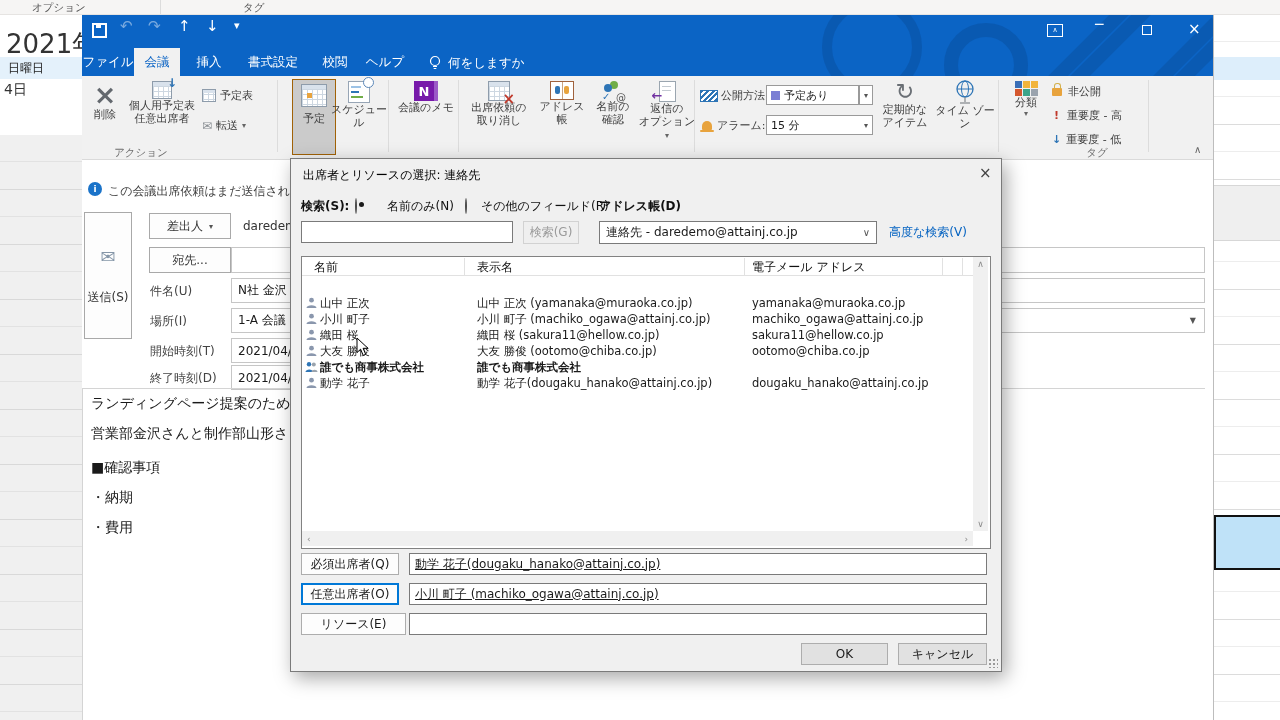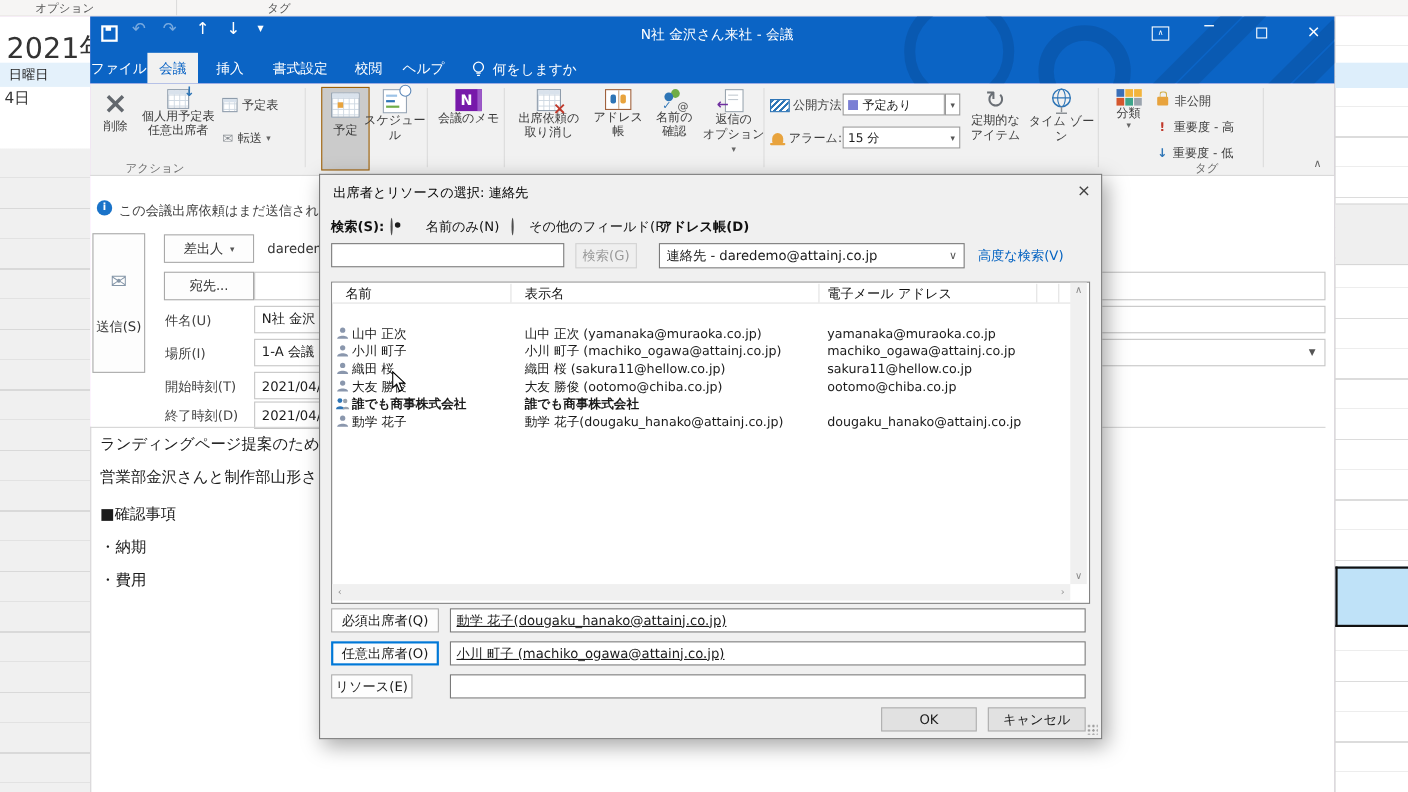--- a/index.html
+++ b/index.html
@@ -1,16 +1,16 @@
 <!DOCTYPE html>
 <html><head>
 <meta charset="utf-8">
 <style>
   html,body{margin:0;padding:0}
-  #stage{position:relative;width:1280px;height:720px;overflow:hidden;background:#f0abfc;
+  #stage{position:relative;width:1280px;height:720px;overflow:hidden;background:#0369a1;
          font-family:"DejaVu Sans","Liberation Sans",sans-serif;color:#1a1a1a;font-size:12px}
   .abs{position:absolute;box-sizing:border-box}
   
   .bg-strip{left:0;top:0;width:1280px;height:15px;background:#f6f5f4;border-bottom:1px solid #e6e4e2;font-size:10.5px;color:#555}
   .bg-left{left:0;top:15px;width:82px;height:705px;background:#fff}
   .bg-grid-l{left:0;top:135px;width:82px;height:585px;
      background:repeating-linear-gradient(#f0f0f0 0 26px,#e2e2e2 26px 27px,#f0f0f0 27px 54px,#d9d9d9 54px 55px)}
   .bg-right{left:1213px;top:15px;width:67px;height:705px;background:#fff;border-left:1px solid #bdbdbd;
      background-image:repeating-linear-gradient(#fff 0 26px,#ededed 26px 27px,#fff 27px 54px,#dcdcdc 54px 55px)}
   
@@ -100,21 +100,20 @@
 
     <div class="qat" style="left:10px;top:8px">
         <span class="savic" style="display:block"></span>
       </div>
     <span class="qat" style="left:38px;top:2px;font-size:15px;color:rgba(255,255,255,.45)">↶</span>
     <span class="qat" style="left:66px;top:2px;font-size:15px;color:rgba(255,255,255,.45)">↷</span>
     <span class="qat" style="left:96px;top:2px;font-size:15px">↑</span>
     <span class="qat" style="left:124px;top:2px;font-size:15px">↓</span>
     <span class="qat" style="left:152px;top:4px;font-size:11px">▾</span>
 
-    <div class="abs" style="left:420px;top:8px;width:300px;text-align:center;color:#fff;font-size:12.5px;white-space:nowrap">N社 金沢さん来社 - 会議</div>
 
     <div class="abs" style="left:965px;top:9px">
         <span class="rdic" style="display:block">∧</span>
       </div>
     <span class="abs" style="left:1013px;top:1px;color:#fff;font-size:14px">─</span>
     <div class="abs maxic" style="left:1060px;top:10px"></div>
     <span class="abs" style="left:1106px;top:5px;color:#fff;font-size:15px">×</span>
 
     <div class="tab" style="left:0;width:52px">ファイル</div>
     <div class="tab sel" style="left:52px;width:46px">会議</div>
@@ -434,21 +433,21 @@
 
     
     <div class="abs wbtn" style="left:10px;top:394px;width:98px;height:22px;background:#fdfdfd">必須出席者(Q)</div>
     <div class="abs rfld" style="left:118px;top:394px;width:578px;height:22px">
       <span class="uline">動学 花子(dougaku_hanako@attainj.co.jp)</span>
     </div>
     <div class="abs wbtn" style="left:10px;top:424px;width:98px;height:22px;background:#fdfdfd;border:2px solid #0078d7">任意出席者(O)</div>
     <div class="abs rfld" style="left:118px;top:424px;width:578px;height:22px">
       <span class="uline">小川 町子 (machiko_ogawa@attainj.co.jp)</span>
     </div>
-    <div class="abs wbtn" style="left:10px;top:454px;width:74px;height:22px;background:#fdfdfd">リソース(E)</div>
+    <div class="abs wbtn" style="left:10px;top:454px;width:105px;height:22px;background:#fdfdfd">リソース(E)</div>
     <div class="abs rfld" style="left:118px;top:454px;width:578px;height:22px">
       <span></span>
     </div>
 
     <div class="abs wbtn" style="left:510px;top:484px;width:87px;height:22px">OK</div>
     <div class="abs wbtn" style="left:607px;top:484px;width:89px;height:22px">キャンセル</div>
     <div class="grip"></div>
   </div>
 
   <svg class="abs" style="left:356px;top:337px;z-index:50" width="14" height="20">

